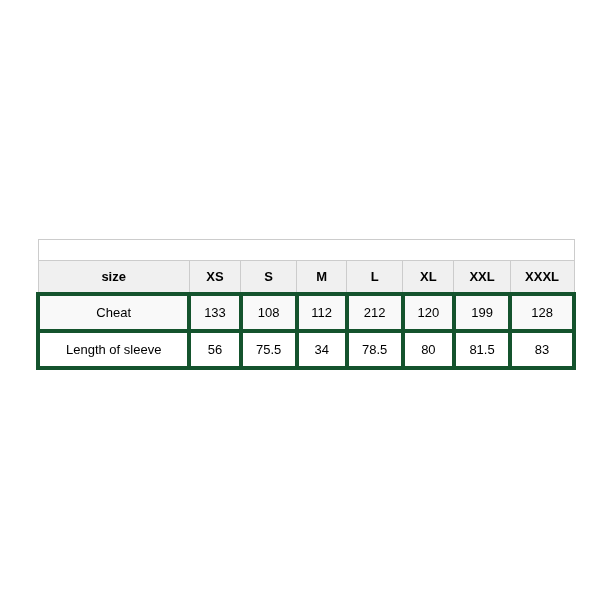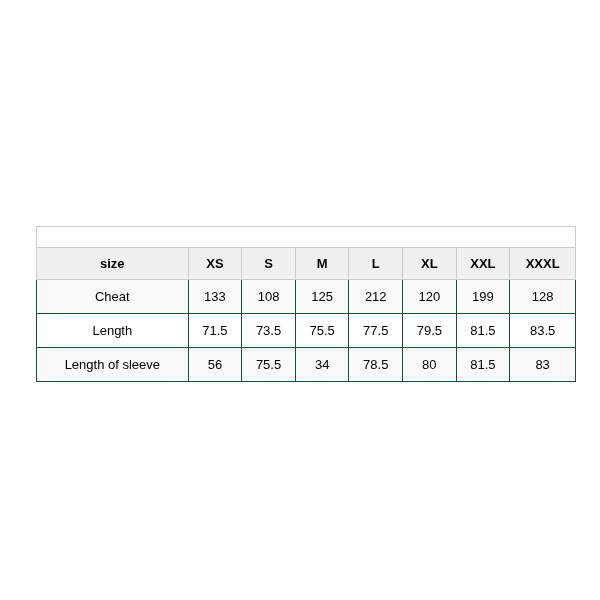--- a/index.html
+++ b/index.html
@@ -43,21 +43,21 @@
       font-size: 13px;
       padding: 8px 6px;
       border: 1px solid #cccccc;
       background: #f0f0f0;
     }
 
     .size-chart-table .data-row td {
       text-align: center;
       font-size: 13px;
       padding: 9px 6px;
-      border: 1px solid #14532d;
+      border: 4px solid #14532d;
     }
 
     .size-chart-table .data-row:nth-child(odd) td {
       background: #f9f9f9;
     }
 
     .size-chart-table .data-row:nth-child(even) td {
       background: #ffffff;
     }
 
@@ -83,35 +83,25 @@
           <td>M</td>
           <td>L</td>
           <td>XL</td>
           <td>XXL</td>
           <td>XXXL</td>
         </tr>
     <tr class="data-row">
           <td class="label-cell">Cheat</td>
           <td>133</td>
           <td>108</td>
-          <td>125</td>
+          <td>112</td>
           <td>212</td>
           <td>120</td>
           <td>199</td>
           <td>128</td>
-        </tr>
-        <tr class="data-row">
-          <td class="label-cell">Length</td>
-          <td>71.5</td>
-          <td>73.5</td>
-          <td>75.5</td>
-          <td>77.5</td>
-          <td>79.5</td>
-          <td>81.5</td>
-          <td>83.5</td>
         </tr>
         <tr class="data-row">
           <td class="label-cell">Length of sleeve</td>
           <td>56</td>
           <td>75.5</td>
           <td>34</td>
           <td>78.5</td>
           <td>80</td>
           <td>81.5</td>
           <td>83</td>

